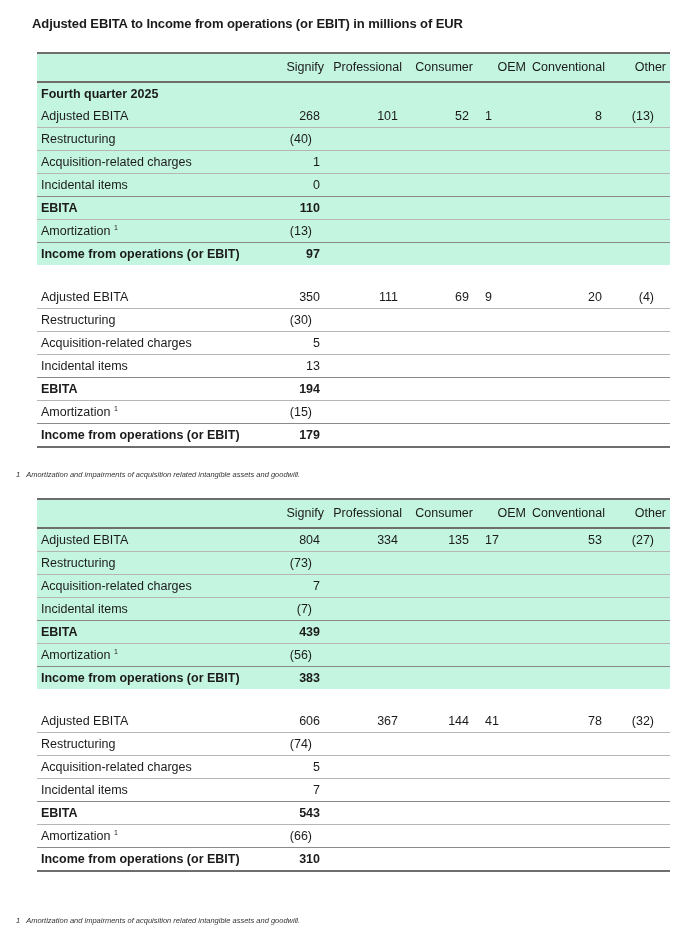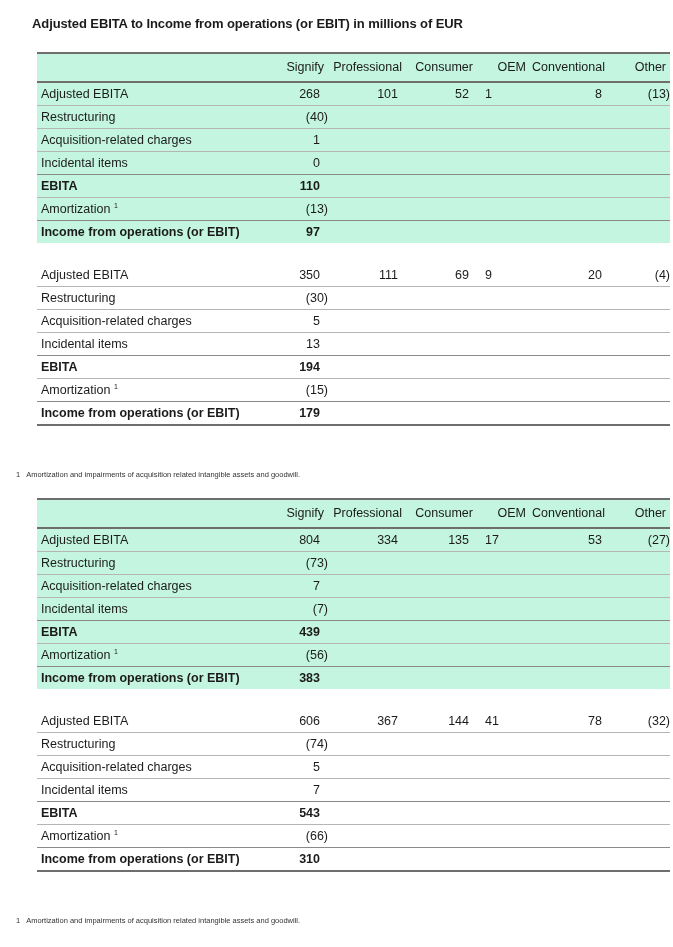--- a/index.html
+++ b/index.html
@@ -6,32 +6,32 @@
   body { width: 673px; height: 947px; position: relative; overflow: hidden;
          font-family: "Liberation Sans", "DejaVu Sans", sans-serif; color: #1b1b1b; }
   .title { position: absolute; left: 32px; top: 16px; font-size: 13px; font-weight: bold; letter-spacing: -0.1px; text-align: right; }
   .tbl { position: absolute; left: 28px; width: 633px; margin-left: 9px; }
   table { border-collapse: collapse; width: 633px; table-layout: fixed; font-size: 12.5px; }
   col.c-label { width: 219px; } col.c-sig { width: 72px; } col.c-pro { width: 78px; }
   col.c-con { width: 71px; } col.c-oem { width: 53px; } col.c-conv { width: 80px; } col.c-oth { width: 60px; }
   td, th { padding: 0 4px; height: 22px; line-height: 22px; white-space: nowrap; font-weight: normal; }
   th { text-align: right; height: 25px; line-height: 27px; }
   td.num { text-align: right; padding-right: 8px; }
-  td.num.neg { padding-right: 0; }
+  td.num.neg { padding-right: 16px; }
   td.oem { text-align: left; padding-left: 8px; }
   .green { background: #c4f5e0; }
   .top-border th { border-top: 2px solid #6e6e6e; border-bottom: 2px solid #6e6e6e; }
   tr.row td { border-top: 1.5px solid #b5b5b5; }
   tr.row.dark td { border-top: 1.5px solid #8a8a8a; }
   tr.first td { border-top: none; }
   tr.ttl-plain td { border-bottom: 1.5px solid #9a9a9a; }
   tr.last-plain td { border-bottom: 2px solid #6e6e6e; }
   .bold { font-weight: bold; }
   .sup { font-size: 7px; vertical-align: super; line-height: 0; }
-  .footnote { position: absolute; left: 16px; font-size: 7.5px; color: #333; }
+  .footnote { position: absolute; left: 16px; font-size: 7.5px; color: #333; font-style: italic; }
   .footnote .fn-mark { margin-right: 6px; }
 </style>
 </head>
 <body>
 
 <div class="title">Adjusted EBITA to Income from operations (or EBIT) in millions of EUR</div>
 
 <div class="tbl" style="top:52px">
   <table>
     <colgroup>
@@ -48,20 +48,23 @@
         <th></th>
         <th>Signify</th>
         <th>Professional</th>
         <th>Consumer</th>
         <th>OEM</th>
         <th style="text-align:left;padding-left:2px">Conventional</th>
         <th>Other</th>
       </tr>
     </thead>
     <tbody class="green sec">
+        <tr class="">
+          <td colspan="7" class="bold">Fourth quarter 2025</td>
+        </tr>
         <tr class="row first">
           <td><span>Adjusted EBITA</span></td>
           <td class="num">268</td>
           <td class="num">101</td>
           <td class="num">52</td>
           <td class="oem">1</td>
           <td class="num">8</td>
           <td class="num neg">(13)</td>
         </tr>
         <tr class="row">

